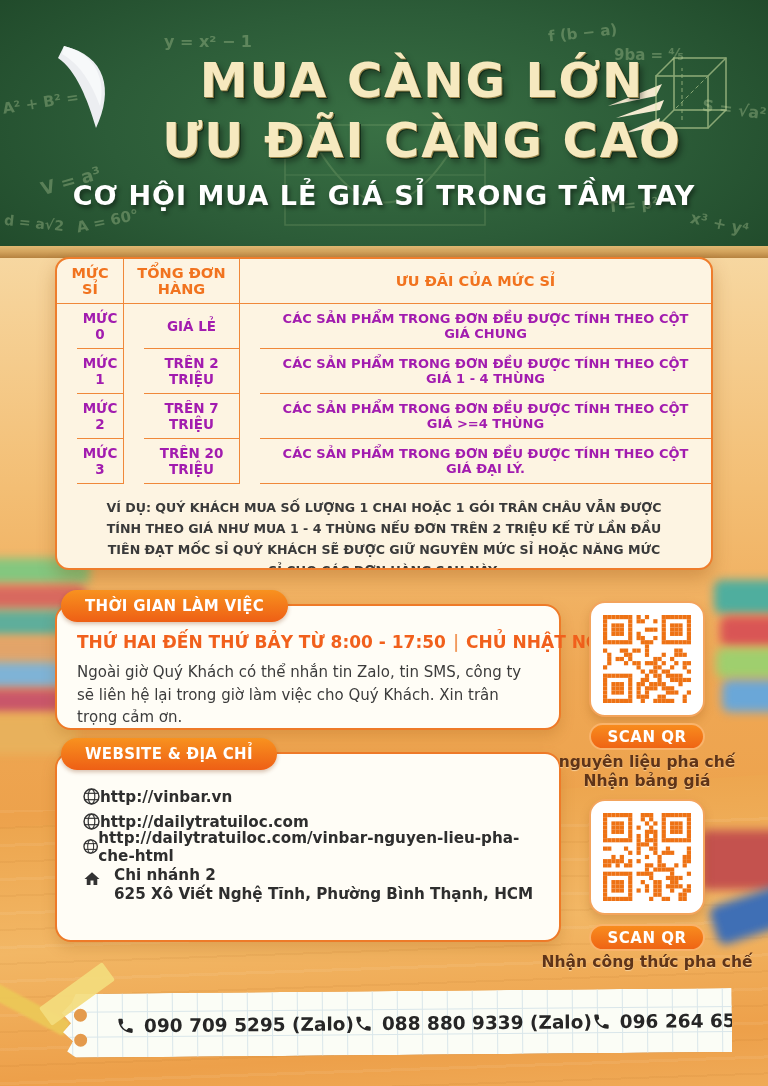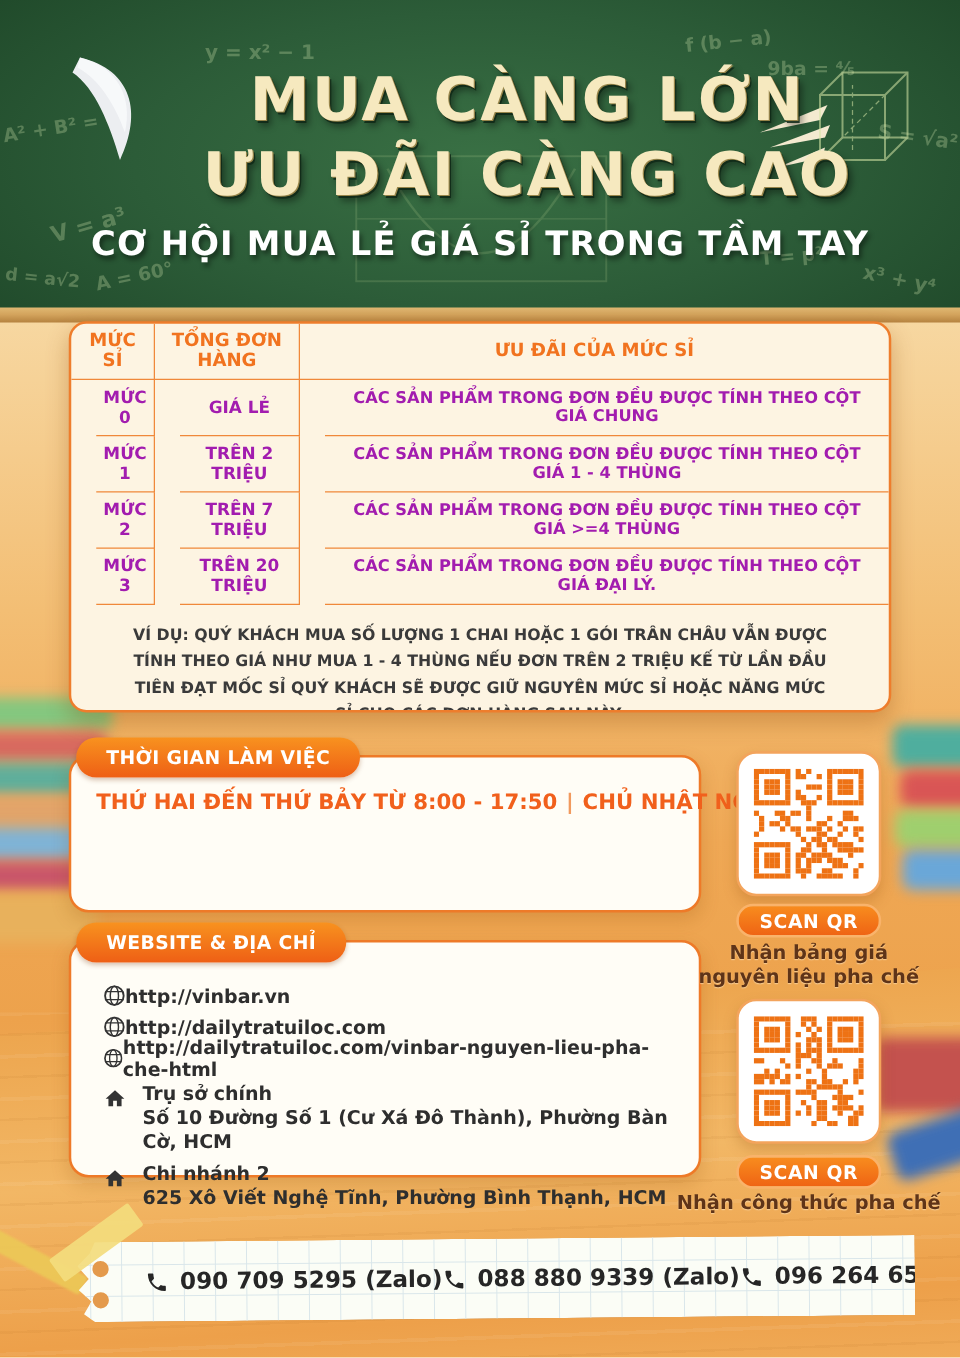--- a/index.html
+++ b/index.html
@@ -183,20 +183,21 @@
       <div class="tcell tbody benefit last" style="border-bottom:1.5px solid #f0883a;">CÁC SẢN PHẨM TRONG ĐƠN ĐỀU ĐƯỢC TÍNH THEO CỘT GIÁ ĐẠI LÝ.</div>
     </div>
     <div class="tier-note">VÍ DỤ: QUÝ KHÁCH MUA SỐ LƯỢNG 1 CHAI HOẶC 1 GÓI TRÂN CHÂU VẪN ĐƯỢC TÍNH THEO GIÁ NHƯ MUA 1 - 4 THÙNG NẾU ĐƠN TRÊN 2 TRIỆU KẾ TỪ LẦN ĐẦU TIÊN ĐẠT MỐC SỈ QUÝ KHÁCH SẼ ĐƯỢC GIỮ NGUYÊN MỨC SỈ HOẶC NĂNG MỨC SỈ CHO CÁC ĐƠN HÀNG SAU NÀY.</div>
   </div>
 
   <div class="info-box hours-box">
     <div class="badge">THỜI GIAN LÀM VIỆC</div>
     <div class="sched-line">
       <span>THỨ HAI ĐẾN THỨ BẢY TỪ 8:00 - 17:50</span><span class="sched-sep">|</span><span>CHỦ NHẬT NGHỈ</span>
     </div>
+    <div class="hours-note">Ngoài giờ Quý Khách có thể nhắn tin Zalo, tin SMS, công ty sẽ liên hệ lại trong giờ làm việc cho Quý Khách. Xin trân trọng cảm ơn.</div>
   </div>
 
   <div class="info-box site-box">
     <div class="badge">WEBSITE &amp; ĐỊA CHỈ</div>
 
     <div class="site-row">
       <svg width="17" height="17" viewBox="0 0 16 16">
         <circle cx="8" cy="8" r="7" fill="none" stroke="#333" stroke-width="1.4"></circle>
         <ellipse cx="8" cy="8" rx="3.1" ry="7" fill="none" stroke="#333" stroke-width="1.1"></ellipse>
         <line x1="1.4" y1="5" x2="14.6" y2="5" stroke="#333" stroke-width="1.1"></line>
@@ -216,29 +217,20 @@
     <div class="site-row">
       <svg width="17" height="17" viewBox="0 0 16 16">
         <circle cx="8" cy="8" r="7" fill="none" stroke="#333" stroke-width="1.4"></circle>
         <ellipse cx="8" cy="8" rx="3.1" ry="7" fill="none" stroke="#333" stroke-width="1.1"></ellipse>
         <line x1="1.4" y1="5" x2="14.6" y2="5" stroke="#333" stroke-width="1.1"></line>
         <line x1="1.4" y1="11" x2="14.6" y2="11" stroke="#333" stroke-width="1.1"></line>
       </svg>
       <span>http://dailytratuiloc.com/vinbar-nguyen-lieu-pha-che-html</span>
     </div>
 
-    <div class="addr-row">
-      <svg width="18" height="18" viewBox="0 0 24 24">
-        <path d="M10 20v-6h4v6h5v-8h3L12 3 2 12h3v8z" fill="#333"></path>
-      </svg>
-      <span>
-          <span style="display:block;">Trụ sở chính</span>
-          <span style="display:block;">Số 10 Đường Số 1 (Cư Xá Đô Thành), Phường Bàn Cờ, HCM</span>
-        </span>
-    </div>
     <div class="addr-row">
       <svg width="18" height="18" viewBox="0 0 24 24">
         <path d="M10 20v-6h4v6h5v-8h3L12 3 2 12h3v8z" fill="#333"></path>
       </svg>
       <span>
           <span style="display:block;">Chi nhánh 2</span>
           <span style="display:block;">625 Xô Viết Nghệ Tĩnh, Phường Bình Thạnh, HCM</span>
         </span>
     </div>
   </div>
@@ -451,22 +443,22 @@
         <rect x="76" y="76" width="4" height="4" fill="#ee7214"></rect>
         <rect x="76" y="80" width="4" height="4" fill="#ee7214"></rect>
         <rect x="80" y="44" width="4" height="4" fill="#ee7214"></rect>
         <rect x="80" y="52" width="4" height="4" fill="#ee7214"></rect>
         <rect x="80" y="60" width="4" height="4" fill="#ee7214"></rect>
         <rect x="80" y="72" width="4" height="4" fill="#ee7214"></rect>
       </svg>
   </div>
   <div class="scan-pill pill1">SCAN QR</div>
   <div class="qr-caption cap1">
+    <span style="display:block;">nguyên liệu pha chế</span>
     <span style="display:block;">Nhận bảng giá</span>
-    <span style="display:block;">nguyên liệu pha chế</span>
   </div>
 
   <div class="qr-card qr2">
     <svg width="88" height="88" viewBox="0 0 84 84">
         <rect x="0" y="0" width="4" height="4" fill="#ee7214"></rect>
         <rect x="0" y="4" width="4" height="4" fill="#ee7214"></rect>
         <rect x="0" y="8" width="4" height="4" fill="#ee7214"></rect>
         <rect x="0" y="12" width="4" height="4" fill="#ee7214"></rect>
         <rect x="0" y="16" width="4" height="4" fill="#ee7214"></rect>
         <rect x="0" y="20" width="4" height="4" fill="#ee7214"></rect>

